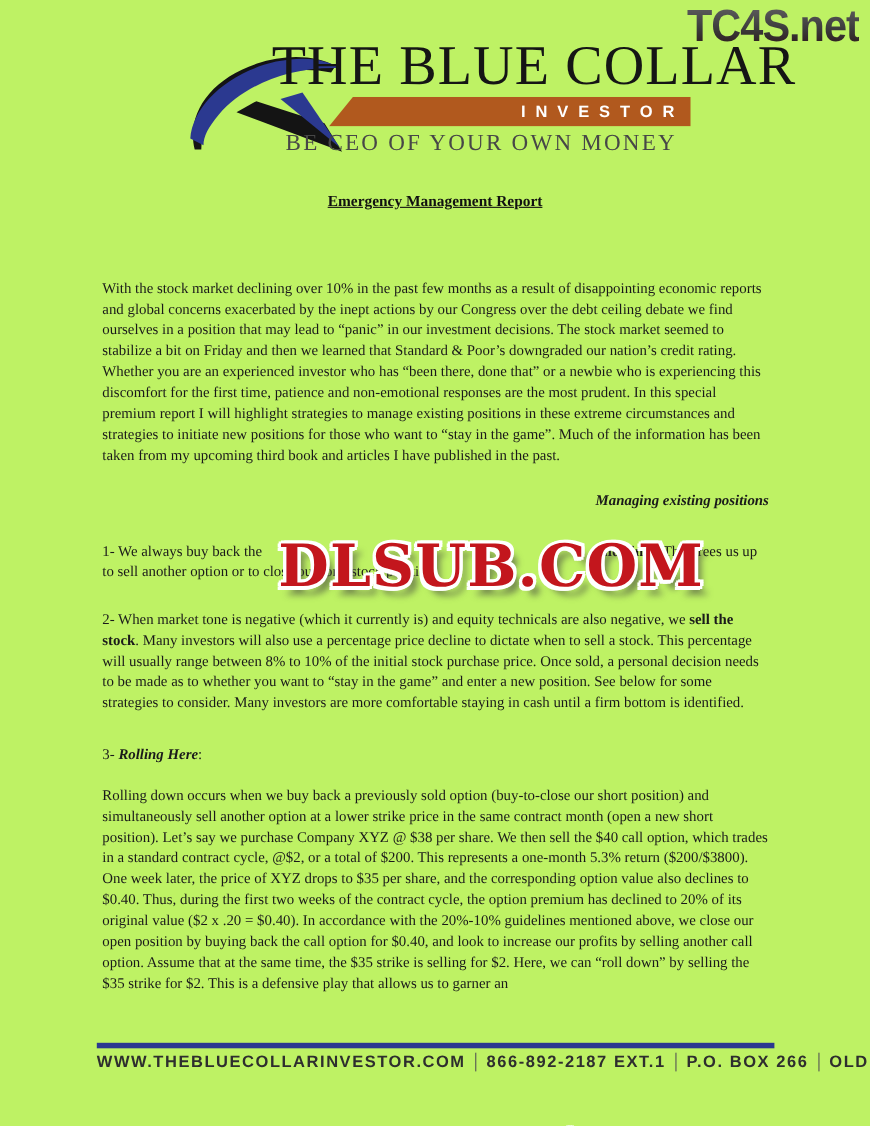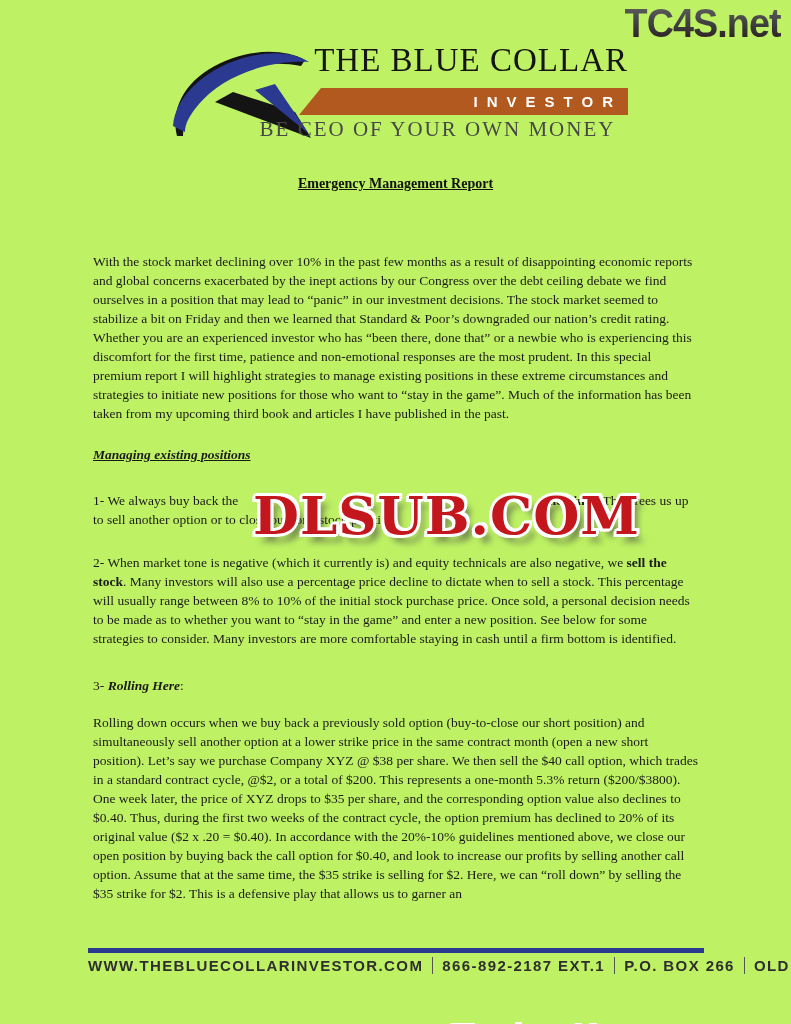--- a/index.html
+++ b/index.html
@@ -13,21 +13,21 @@
     font-family:"Liberation Sans", sans-serif;font-weight:800;font-size:41px;letter-spacing:-1px;
     transform:scaleX(.92);transform-origin:100% 0;
     background:linear-gradient(#606060 10%,#3c3c3c 55%,#2b1517 95%);
     -webkit-background-clip:text;background-clip:text;color:transparent;
   }
   
   .logo{position:absolute;left:163px;top:38px;width:465px;height:106px;}
   .swoosh{position:absolute;left:0;top:2px;}
   .logo-name{
     position:absolute;left:84px;top:0px;width:381px;text-align:right;
-    font-size:33px;line-height:44px;color:#151515;letter-spacing:1px;white-space:nowrap;
+    font-size:51px;line-height:44px;color:#151515;letter-spacing:1px;white-space:nowrap;
   }
   .logo-bar{
     position:absolute;left:136px;top:50px;width:329px;height:27px;background:#b1591e;
     clip-path:polygon(22px 0,100% 0,100% 100%,0 100%);
     display:flex;align-items:center;justify-content:flex-end;
   }
   .logo-bar span{
     font-family:"Liberation Sans", sans-serif;font-weight:bold;color:#ffffff;
     font-size:15px;letter-spacing:9px;padding-right:6px;
   }
@@ -37,21 +37,21 @@
   }
   
   .title{
     position:absolute;left:0;top:176px;width:100%;text-align:center;margin:0;
     font-size:14px;font-weight:bold;text-decoration:underline;color:#111;
   }
   
   .body{position:absolute;left:88px;top:247px;width:616px;font-size:13.5px;line-height:19px;}
   .body p{margin:5px;}
   .p-intro{margin-bottom:0;}
-  .center-head{text-align:left;margin-top:22px !important;text-decoration:underline;}
+  .center-head{text-align:right;margin-top:22px !important;}
   .p-item1{margin-top:27px !important;}
   .p-item2{margin-top:24px !important;}
   .p-h3{margin-top:28px !important;}
   .p-roll{margin-top:18px !important;}
   .wm-gap{display:inline-block;width:300px;height:1px;}
   
   .dlsub{
     position:absolute;left:253px;top:484px;
     font-family:"DejaVu Serif", serif;font-weight:bold;font-size:53px;letter-spacing:1px;
     color:#c3161d;white-space:nowrap;

